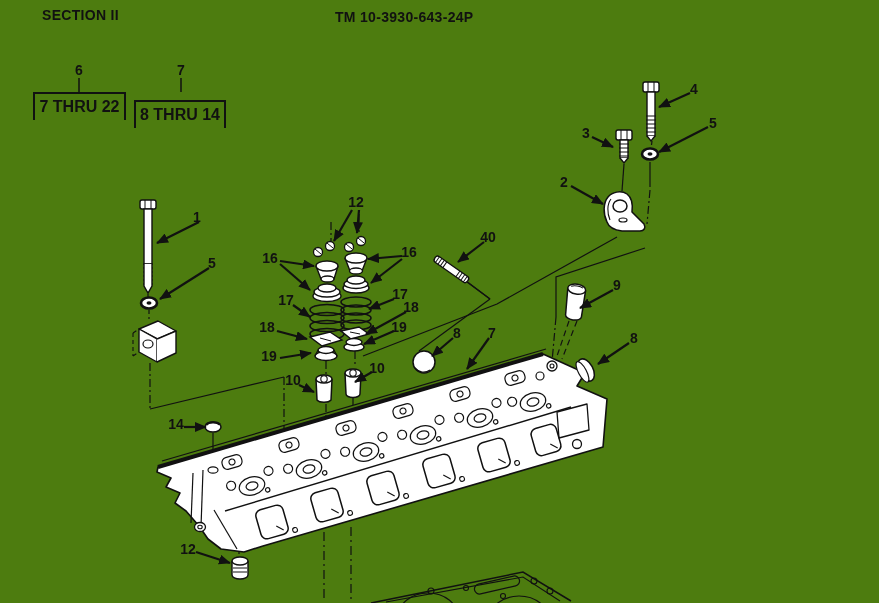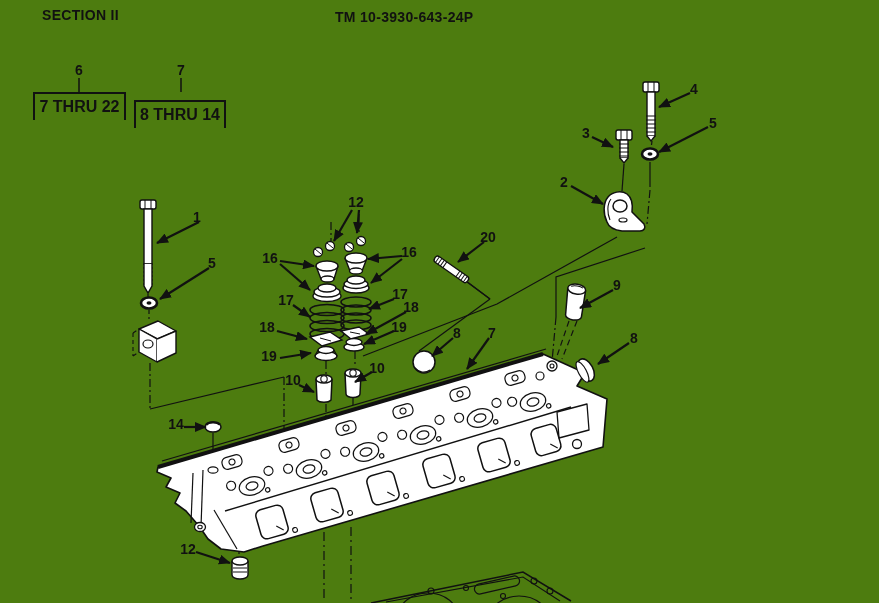--- a/index.html
+++ b/index.html
@@ -449,21 +449,21 @@
   <div class="txt callout" style="left:270px;top:258px;">16</div>
   <div class="txt callout" style="left:409px;top:252px;">16</div>
   <div class="txt callout" style="left:286px;top:300px;">17</div>
   <div class="txt callout" style="left:400px;top:294px;">17</div>
   <div class="txt callout" style="left:267px;top:327px;">18</div>
   <div class="txt callout" style="left:411px;top:307px;">18</div>
   <div class="txt callout" style="left:269px;top:356px;">19</div>
   <div class="txt callout" style="left:399px;top:327px;">19</div>
   <div class="txt callout" style="left:293px;top:380px;">10</div>
   <div class="txt callout" style="left:377px;top:368px;">10</div>
-  <div class="txt callout" style="left:488px;top:237px;">20</div>
+  <div class="txt callout" style="left:488px;top:237px;">40</div>
   <div class="txt callout" style="left:564px;top:182px;">2</div>
   <div class="txt callout" style="left:586px;top:133px;">3</div>
   <div class="txt callout" style="left:694px;top:89px;">4</div>
   <div class="txt callout" style="left:713px;top:123px;">5</div>
   <div class="txt callout" style="left:617px;top:285px;">9</div>
   <div class="txt callout" style="left:634px;top:338px;">8</div>
   <div class="txt callout" style="left:457px;top:333px;">8</div>
   <div class="txt callout" style="left:492px;top:333px;">7</div>
 
 </div>

